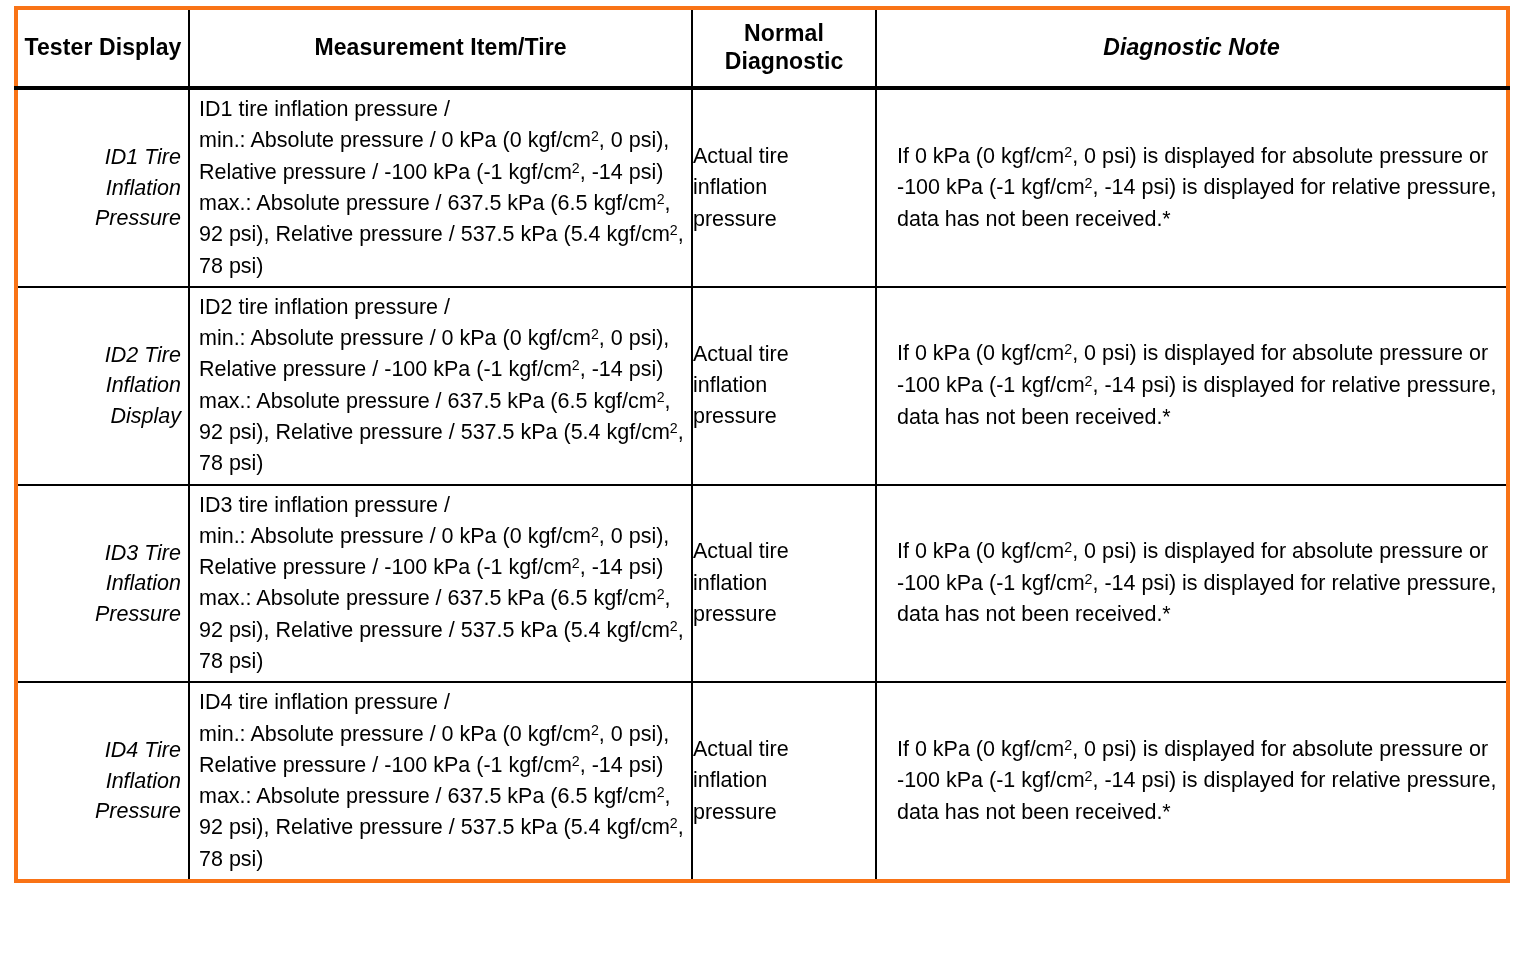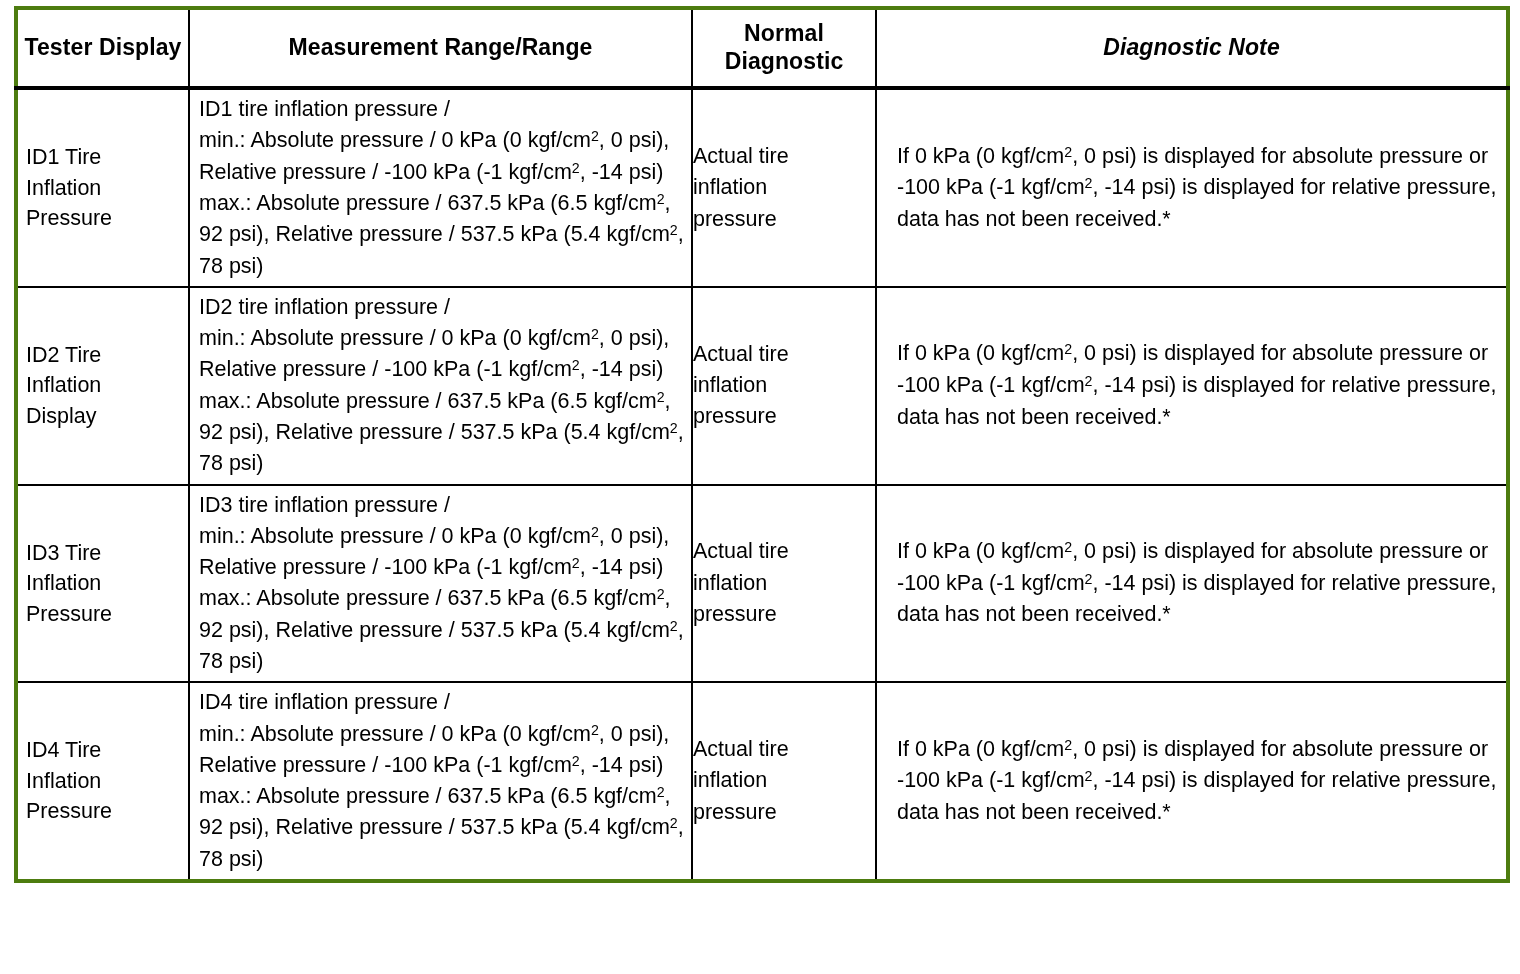--- a/index.html
+++ b/index.html
@@ -20,21 +20,21 @@
     width: 1520px;
     height: 974px;
     box-sizing: border-box;
     padding: 6px 14px 8px 14px;
   }
 
   table.spec-table {
     width: 1492px;
     border-collapse: collapse;
     table-layout: fixed;
-    border: 4px solid #4d7c0f;
+    border: 4px solid #f97316;
   }
 
   table.spec-table col.c-tester  { width: 173px; }
   table.spec-table col.c-measure { width: 503px; }
   table.spec-table col.c-normal  { width: 184px; }
   table.spec-table col.c-note    { width: 632px; }
 
   thead th {
     border-right: 2px solid #000000;
     border-bottom: 4px solid #000000;
@@ -53,22 +53,23 @@
     border-bottom: 2px solid #000000;
     font-size: 21.5px;
     line-height: 1.42;
     vertical-align: middle;
     padding: 4px 7px 4px 8px;
   }
   tbody td:last-child { border-right: none; }
   tbody tr:last-child td { border-bottom: none; }
 
   td.tester {
-    text-align: left;
+    text-align: right;
     white-space: pre-line;
+    font-style: italic;
   }
   td.measure {
     text-align: left;
     white-space: pre-line;
     padding-left: 9px;
     padding-right: 4px;
     line-height: 1.455;
   }
   td.normal {
     text-align: left;
@@ -101,21 +102,21 @@
       <col class="c-tester">
       <col class="c-measure">
       <col class="c-normal">
       <col class="c-note">
     </colgroup>
 
     <thead>
       <tr>
         <th>Tester
 Display</th>
-        <th>Measurement Range/Range</th>
+        <th>Measurement Item/Tire</th>
         <th>Normal
 Diagnostic</th>
         <th>Diagnostic Note</th>
       </tr>
     </thead>
 
     <tbody>
       <tr>
         <td class="tester">ID1 Tire
 Inflation

